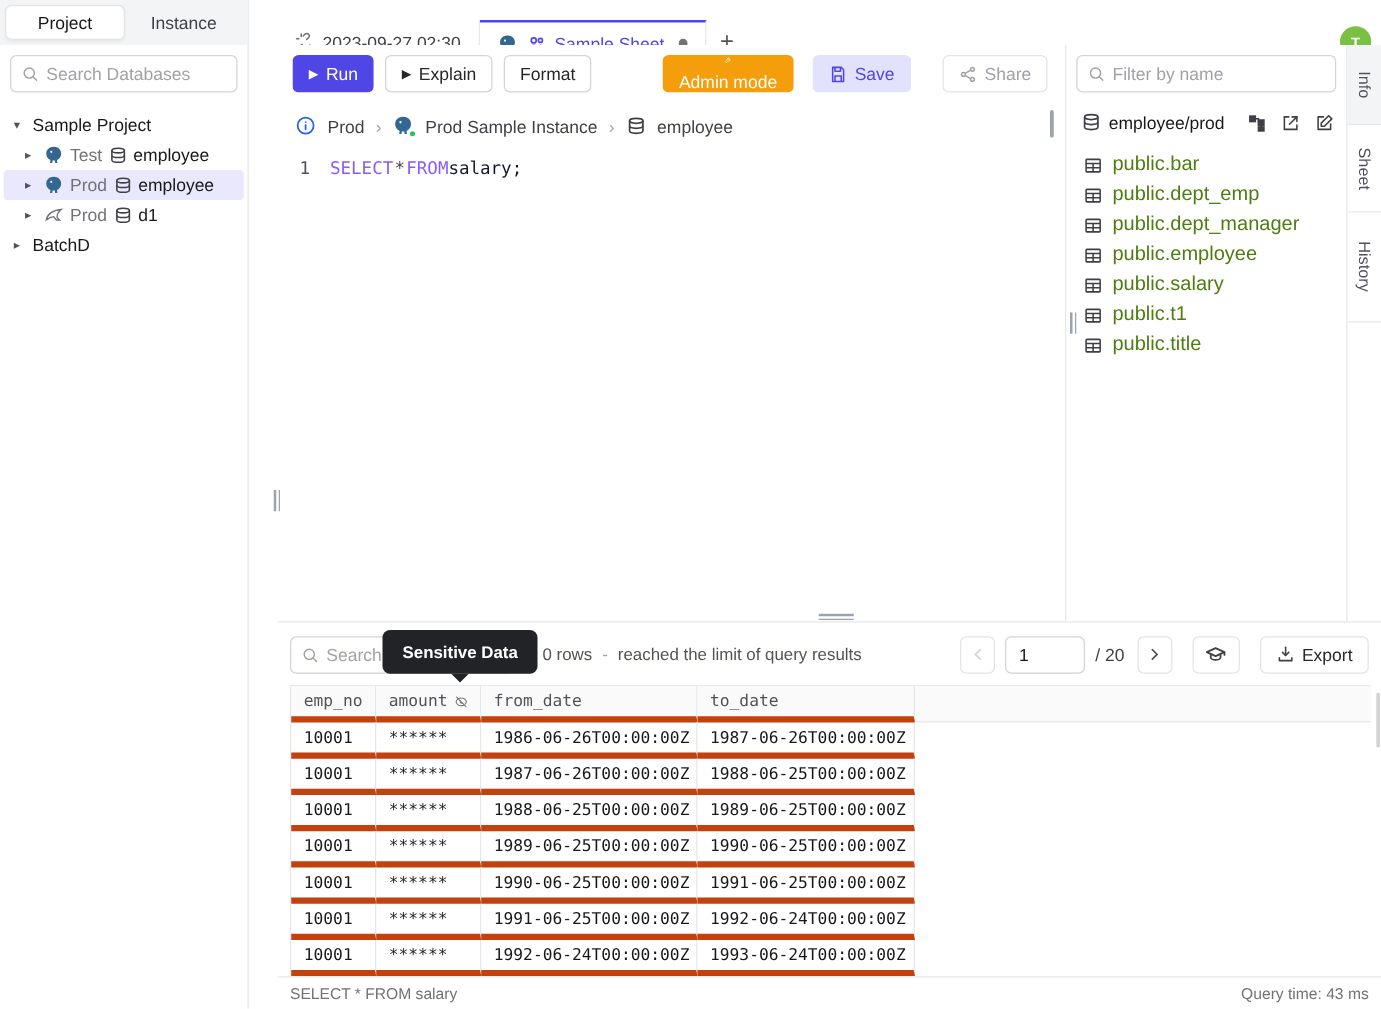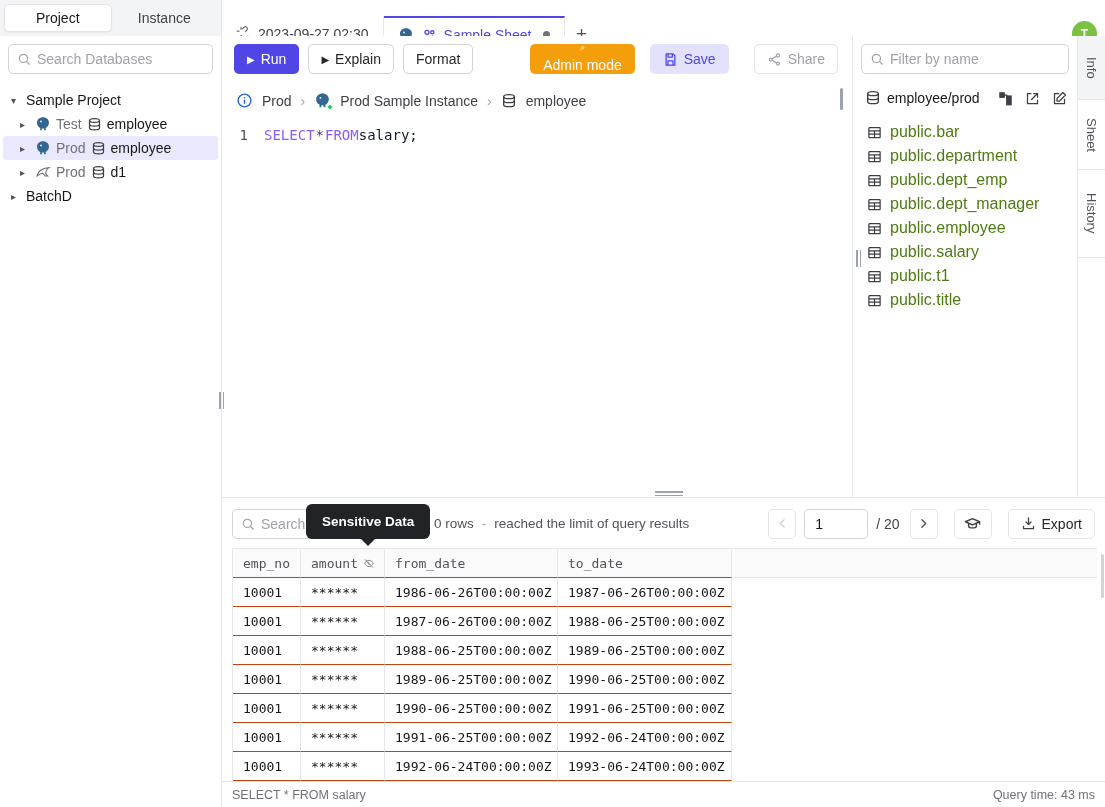--- a/index.html
+++ b/index.html
@@ -4,21 +4,21 @@
 <style>
   * { margin:0; padding:0; box-sizing:border-box; }
   html,body { background:#fff; }
   #app {
     position:relative; width:1105px; height:807px; background:#fff; overflow:hidden;
     font-family:"Liberation Sans", sans-serif; color:#27272a; font-size:14px;
   }
   svg { display:block; }
 
   
-  .sidebar { position:absolute; left:0; top:0; width:222px; height:807px; border-right:1px solid #e5e7eb; background:#fff; }
+  .sidebar { position:absolute; left:0; top:0; width:199px; height:807px; border-right:1px solid #e5e7eb; background:#fff; }
   .seg { display:flex; background:#f3f4f6; padding:4px; height:36px; }
   .seg-tab { flex:1; display:flex; align-items:center; justify-content:center; font-size:14px; color:#3f3f46; border-radius:5px; cursor:pointer; }
   .seg-tab.active { background:#fff; border:1px solid #e4e4e7; box-shadow:0 1px 2px rgba(0,0,0,.05); color:#18181b; }
   .search-box { display:flex; align-items:center; gap:6px; margin:8px; height:30px; border:1px solid #d4d4d8; border-radius:5px; padding:0 8px; background:#fff; }
   .search-box input { border:none; outline:none; flex:1; font-size:14px; color:#3f3f46; font-family:"Liberation Sans",sans-serif; min-width:0; background:transparent; }
   .search-box input::placeholder { color:#a1a1aa; }
   .tree { padding-top:6px; }
   .tree-row { display:flex; align-items:center; height:24px; gap:5px; cursor:pointer; font-size:14px; color:#18181b; padding-left:8px; margin:0 3px; border-radius:3px; }
   .tree-row.child { padding-left:17px; }
   .tree-row.selected { background:#e9e8fc; }
@@ -82,21 +82,21 @@
   .pg-btn { width:28px; height:30px; border:1px solid #e4e4e7; border-radius:5px; background:#fff; display:flex; align-items:center; justify-content:center; cursor:pointer; }
   .pg-input { width:64px; height:30px; border:1px solid #d4d4d8; border-radius:5px; padding:0 10px; font-size:14px; color:#18181b; font-family:"Liberation Sans",sans-serif; outline:none; }
   .pg-total { color:#3f3f46; font-size:14px; margin-right:2px; }
   .cap-btn { width:38px; height:30px; border:1px solid #e4e4e7; border-radius:5px; background:#fff; display:flex; align-items:center; justify-content:center; margin-left:8px; cursor:pointer; }
   .btn-export { border-color:#e4e4e7; color:#27272a; margin-left:8px; }
   .tooltip { position:absolute; left:84px; top:6px; background:#212327; color:#fff; font-size:13.5px; font-weight:bold; height:35px; line-height:35px; padding:0 16px; border-radius:6px; z-index:5; white-space:nowrap; }
   .tooltip:after { content:''; position:absolute; top:100%; left:50%; margin-left:-7px; border:7px solid transparent; border-top-color:#212327; border-bottom-width:0; }
 
   .grid { position:absolute; left:10px; top:50px; width:865px; border-top:1px solid #e5e7eb; border-left:1px solid #e5e7eb; font-family:"DejaVu Sans Mono","Liberation Mono",monospace; font-size:13px; }
   .g-row { display:flex; height:29px; }
-  .g-cell { display:flex; align-items:center; padding:0 10px; border-right:1px solid #e5e7eb; border-bottom:1px solid #c2410c; color:#18181b; overflow:hidden; white-space:nowrap; }
+  .g-cell { display:flex; align-items:center; padding:0 10px; border-right:1px solid #e5e7eb; border-bottom:5px solid #c2410c; color:#18181b; overflow:hidden; white-space:nowrap; }
   .c0 { width:68px; } .c1 { width:84px; } .c2 { width:173px; } .c3 { width:174px; }
   .g-fill { flex:1; border:none; }
   .g-head .g-cell { background:#fafafa; color:#52525b; gap:6px; }
   .g-head .g-fill { background:#fafafa; border-bottom:1px solid #e5e7eb; }
   .res-scrollthumb { position:absolute; right:1px; top:56px; width:3px; height:44px; background:#d4d4d8; border-radius:2px; }
 
   .res-status { position:absolute; left:0; right:0; bottom:0; height:26px; border-top:1px solid #e5e7eb; display:flex; align-items:center; justify-content:space-between; padding:0 10px; font-size:12.5px; color:#71717a; background:#fff; }
 
   
   .h-handle { position:absolute; left:655px; top:489px; width:28px; z-index:6; cursor:row-resize; }
@@ -325,27 +325,20 @@
             <rect x="3" y="4" width="18" height="16" rx="1"></rect>
             <path d="M3 9.3h18M3 14.6h18M12 9.3V20"></path>
           </svg>
           <span>public.bar</span>
         </div>
       <div class="tbl-row">
           <svg width="15" height="15" viewBox="0 0 24 24" fill="none" stroke="#3f3f46" stroke-width="2">
             <rect x="3" y="4" width="18" height="16" rx="1"></rect>
             <path d="M3 9.3h18M3 14.6h18M12 9.3V20"></path>
           </svg>
-          <span>public.department</span>
-        </div>
-      <div class="tbl-row">
-          <svg width="15" height="15" viewBox="0 0 24 24" fill="none" stroke="#3f3f46" stroke-width="2">
-            <rect x="3" y="4" width="18" height="16" rx="1"></rect>
-            <path d="M3 9.3h18M3 14.6h18M12 9.3V20"></path>
-          </svg>
           <span>public.dept_emp</span>
         </div>
       <div class="tbl-row">
           <svg width="15" height="15" viewBox="0 0 24 24" fill="none" stroke="#3f3f46" stroke-width="2">
             <rect x="3" y="4" width="18" height="16" rx="1"></rect>
             <path d="M3 9.3h18M3 14.6h18M12 9.3V20"></path>
           </svg>
           <span>public.dept_manager</span>
         </div>
       <div class="tbl-row">

